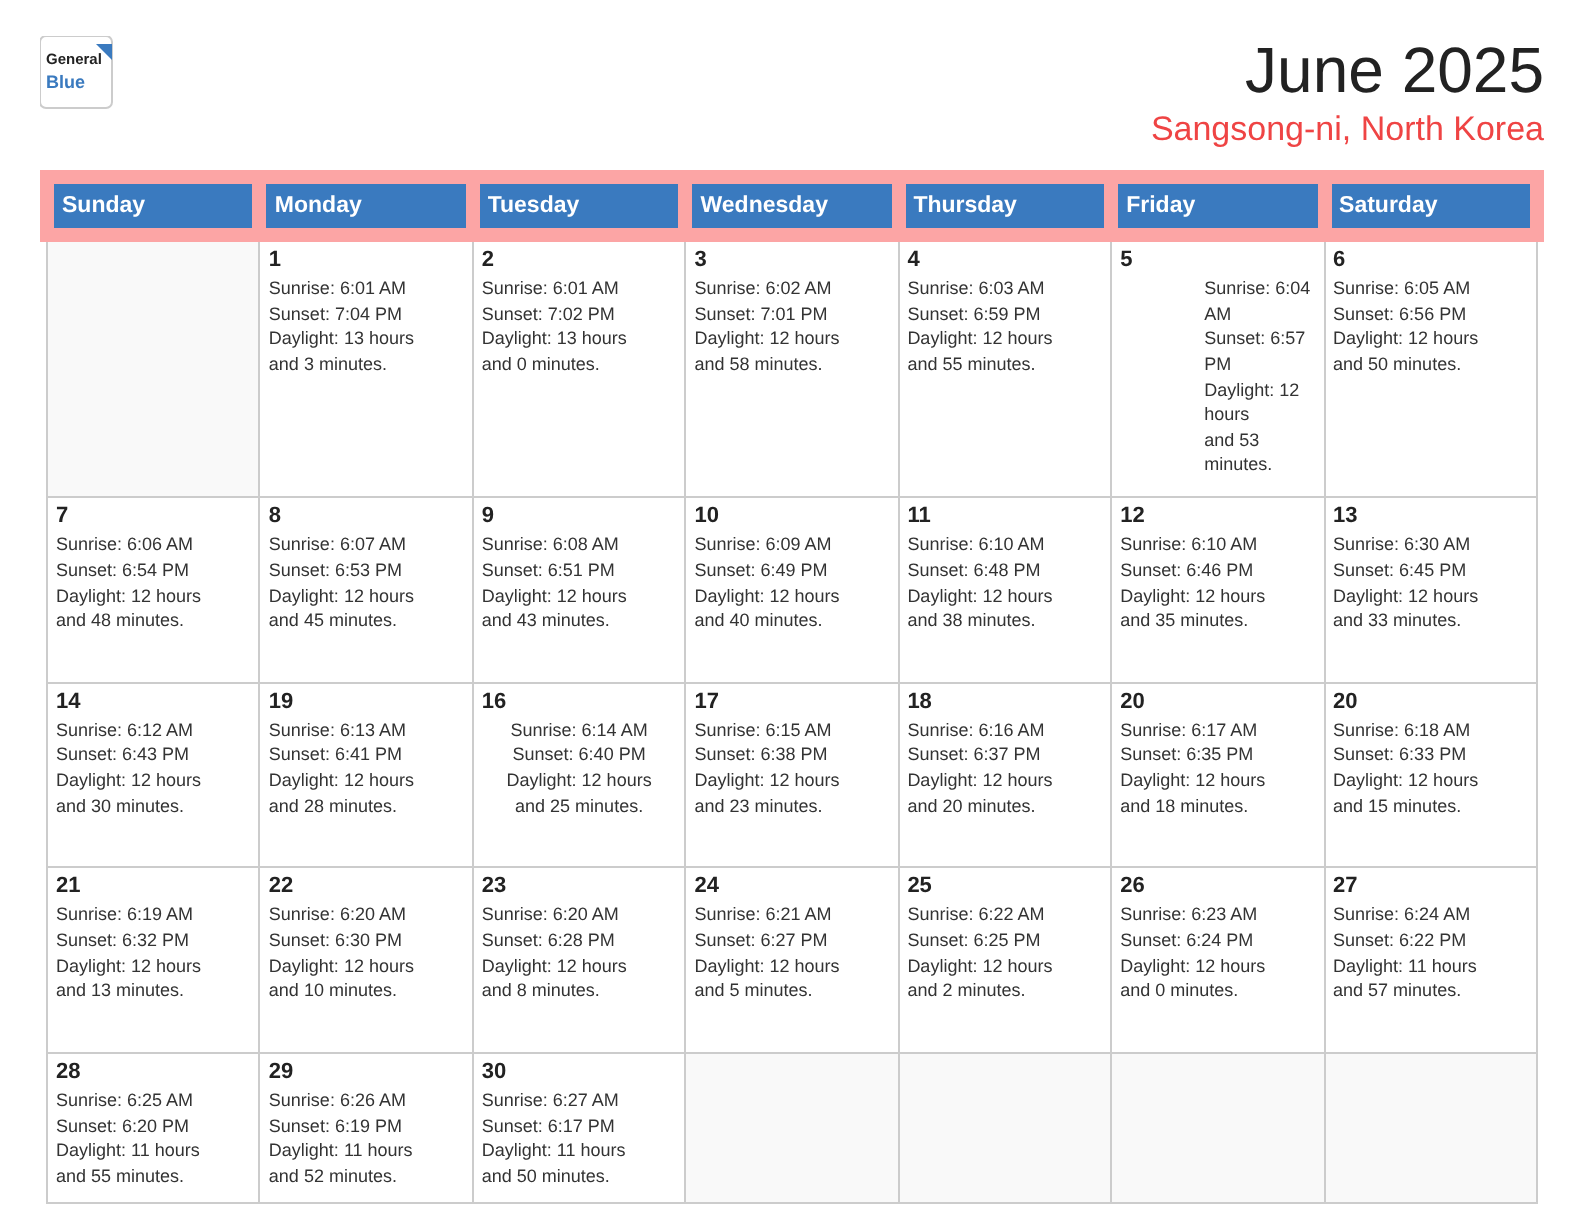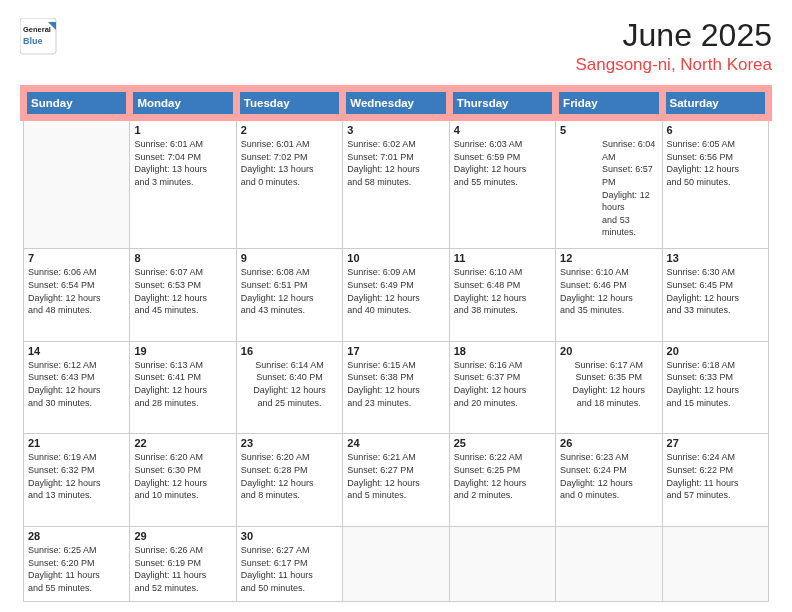--- a/index.html
+++ b/index.html
@@ -243,21 +243,21 @@
           </td>
           <td>
             <span class="day-number">18</span>
             <div class="day-info" style="white-space: pre-line;">Sunrise: 6:16 AM
 Sunset: 6:37 PM
 Daylight: 12 hours
 and 20 minutes.</div>
           </td>
           <td>
             <span class="day-number">20</span>
-            <div class="day-info" style="white-space: pre-line; text-align: center;">Sunrise: 6:17 AM
+            <div class="day-info" style="white-space: pre-line;">Sunrise: 6:17 AM
 Sunset: 6:35 PM
 Daylight: 12 hours
 and 18 minutes.</div>
           </td>
           <td>
             <span class="day-number">20</span>
             <div class="day-info" style="white-space: pre-line;">Sunrise: 6:18 AM
 Sunset: 6:33 PM
 Daylight: 12 hours
 and 15 minutes.</div>

